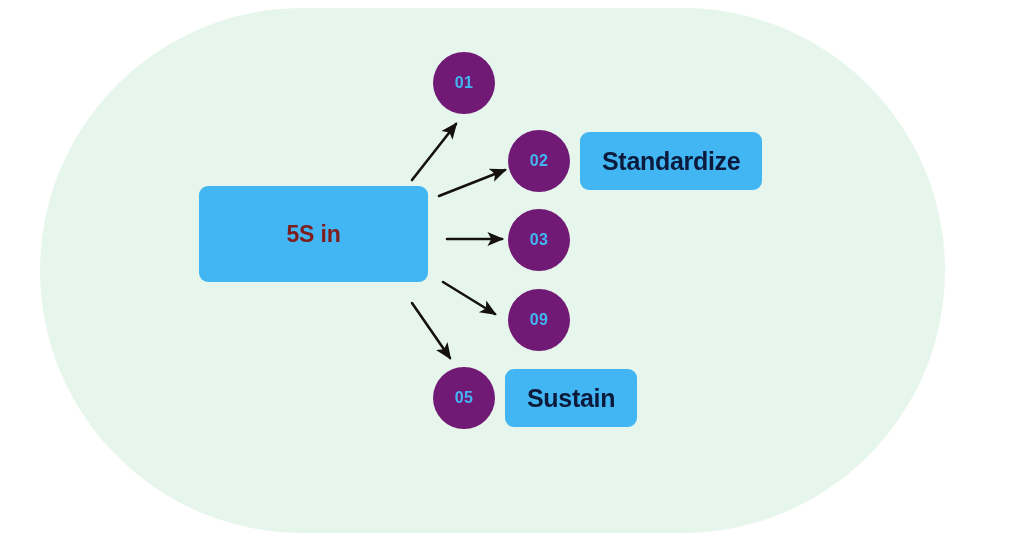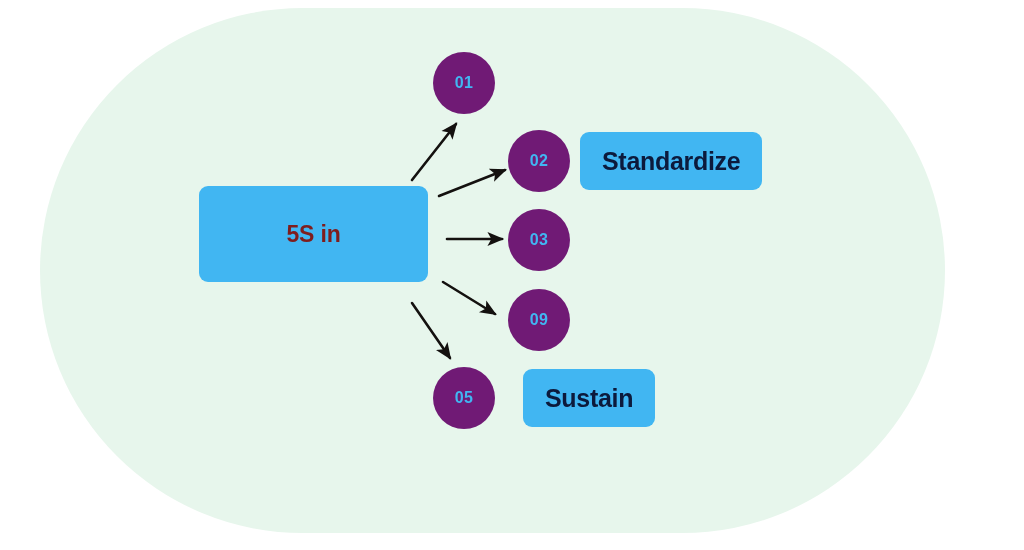--- a/index.html
+++ b/index.html
@@ -86,21 +86,21 @@
     margin-left: 10px;
     white-space: nowrap;
     z-index: 1;
   }
 
   
   #row-1 { left: 433px; top: 52px; }
   #row-2 { left: 508px; top: 130px; text-align: center; }
   #row-3 { left: 508px; top: 209px; }
   #row-4 { left: 508px; top: 289px; }
-  #row-5 { left: 433px; top: 367px; gap: 18px; }
+  #row-5 { left: 433px; top: 367px; }
 
   
   #arrows {
     position: absolute;
     left: 0;
     top: 0;
     width: 1024px;
     height: 550px;
     pointer-events: none;
   }

